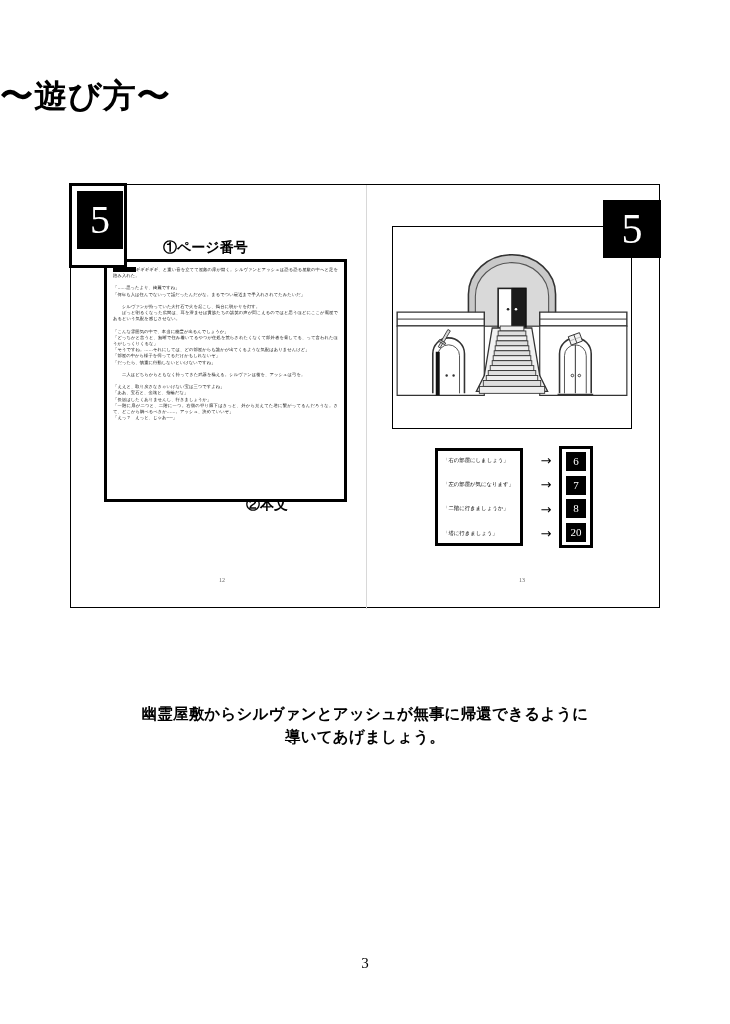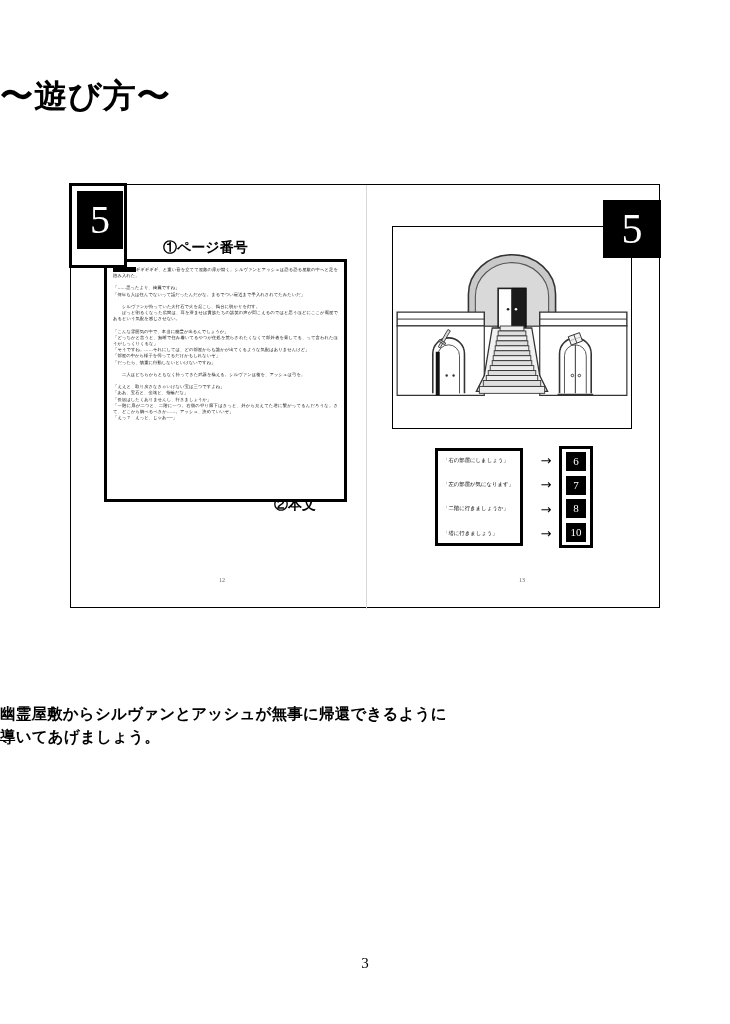--- a/index.html
+++ b/index.html
@@ -107,21 +107,21 @@
 
   .callout {
     position: absolute;
     font-size: 14px;
     font-weight: bold;
     font-family: "Liberation Serif", "DejaVu Serif", serif;
     white-space: nowrap;
     line-height: 1.25;
   }
   .callout-1 { left: 92px; top: 20px; margin-top: 34px; }
-  .callout-2 { left: 175px; top: 311px; margin-left: 28px; }
+  .callout-2 { left: 175px; top: 311px; }
 
   
   .bodytext-box {
     position: absolute;
     left: 33px;
     top: 74px;
     width: 243px;
     height: 243px;
     border: 3px solid #000;
     background: #fff;
@@ -236,21 +236,21 @@
   }
   .folio-left  { left: 148px; top: 392px; }
   .folio-right { left: 152px; top: 392px; }
 
   
   .instructions {
     position: absolute;
     left: 0;
     top: 703px;
     width: 730px;
-    text-align: left;
+    text-align: center;
   }
   .instructions .para {
     font-size: 15.5px;
     font-weight: bold;
     line-height: 1.48;
     font-family: "Liberation Serif", "DejaVu Serif", serif;
     margin: 0 0 22px 0;
     letter-spacing: 0.2px;
   }
   .instructions .para:last-child { margin-bottom: 0; }
@@ -388,21 +388,21 @@
       <span class="arrow">→</span>
       <span class="arrow">→</span>
       <span class="arrow">→</span>
       <span class="arrow">→</span>
     </div>
 
     <div class="nextnum-box">
       <div class="nextnum">6</div>
       <div class="nextnum">7</div>
       <div class="nextnum">8</div>
-      <div class="nextnum">10</div>
+      <div class="nextnum">20</div>
     </div>
 
     <div class="folio folio-right">13</div>
   </div>
 </div>
 
 <div class="instructions">
   <p class="para">幽霊屋敷からシルヴァンとアッシュが無事に帰還できるように<br>導いてあげましょう。</p>
 </div>
 

